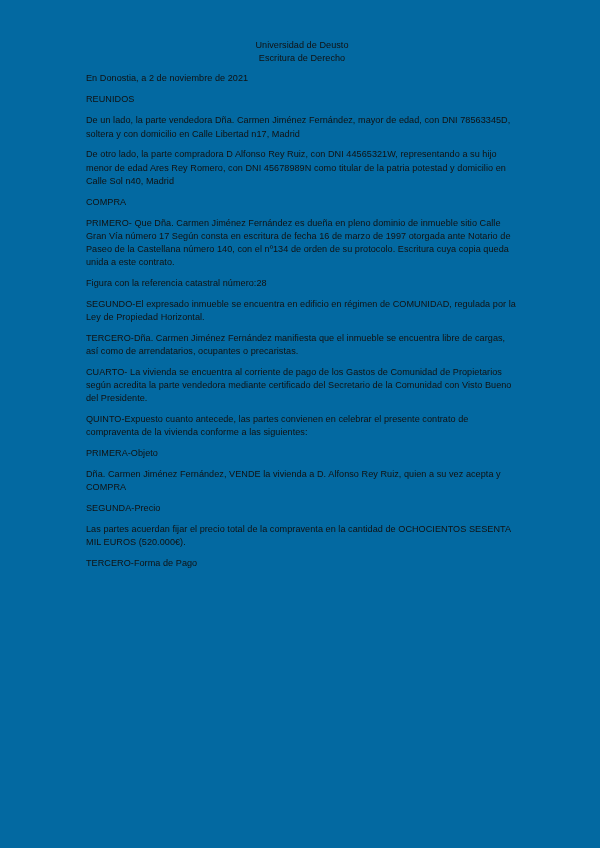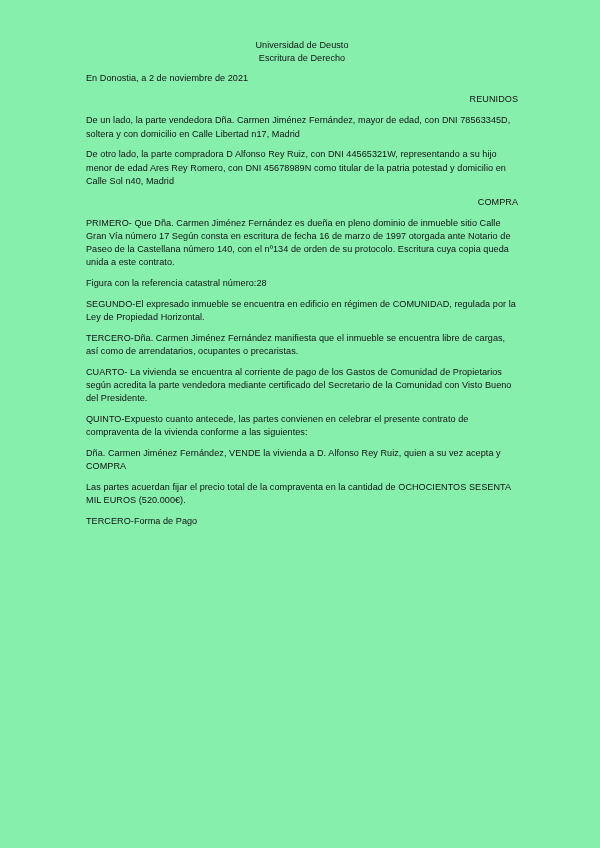--- a/index.html
+++ b/index.html
@@ -1,28 +1,28 @@
 <!DOCTYPE html>
 <html><head>
   <meta charset="utf-8">
   <style>
     html, body { margin: 0; padding: 0; background: #ffffff; }
     body { width: 600px; height: 848px; overflow: hidden; position: relative; }
     .page {
       position: absolute; left: 0; top: 0; width: 600px; height: 848px;
-      background: #86efac; color: #111111;
+      background: #0369a1; color: #111111;
       font-family: "Liberation Sans", sans-serif; font-size: 9.1px;
       line-height: 13.2px;
     }
     .content { position: absolute; left: 86px; top: 39px; width: 432px; }
     .center { text-align: center; margin: 0; }
     p { margin: 0 0 7.6px 0; letter-spacing: 0.05px; }
     .header-line { margin: 0; }
     .gap-sm { height: 7px; }
-    .section-title { text-align: right; margin: 0 0 8px 0; }
+    .section-title { text-align: left; margin: 0 0 8px 0; }
   </style>
 </head>
 <body>
 
 <div class="page">
   <div class="content">
 
     <p class="center header-line">Universidad de Deusto</p>
     <p class="center header-line">Escritura de Derecho</p>
     <div class="gap-sm"></div>
@@ -33,18 +33,20 @@
     <p>De otro lado, la parte compradora D Alfonso Rey Ruiz, con DNI 44565321W, representando a su hijo menor de edad Ares Rey Romero, con DNI 45678989N como titular de la patria potestad y domicilio en Calle Sol n40, Madrid</p>
 
     <p class="section-title">COMPRA</p>
     <p>PRIMERO- Que Dña. Carmen Jiménez Fernández es dueña en pleno dominio de inmueble sitio Calle Gran Vía número 17 Según consta en escritura de fecha 16 de marzo de 1997 otorgada ante Notario de Paseo de la Castellana número 140, con el nº134 de orden de su protocolo. Escritura cuya copia queda unida a este contrato.</p>
     <p>Figura con la referencia catastral número:28</p>
     <p>SEGUNDO-El expresado inmueble se encuentra en edificio en régimen de COMUNIDAD, regulada por la Ley de Propiedad Horizontal.</p>
     <p>TERCERO-Dña. Carmen Jiménez Fernández manifiesta que el inmueble se encuentra libre de cargas, así como de arrendatarios, ocupantes o precaristas.</p>
     <p>CUARTO- La vivienda se encuentra al corriente de pago de los Gastos de Comunidad de Propietarios según acredita la parte vendedora mediante certificado del Secretario de la Comunidad con Visto Bueno del Presidente.</p>
     <p>QUINTO-Expuesto cuanto antecede, las partes convienen en celebrar el presente contrato de compraventa de la vivienda conforme a las siguientes:</p>
 
+    <p>PRIMERA-Objeto</p>
     <p>Dña. Carmen Jiménez Fernández, VENDE la vivienda a D. Alfonso Rey Ruiz, quien a su vez acepta y COMPRA</p>
+    <p>SEGUNDA-Precio</p>
     <p>Las partes acuerdan fijar el precio total de la compraventa en la cantidad de OCHOCIENTOS SESENTA MIL EUROS (520.000€).</p>
     <p>TERCERO-Forma de Pago</p>
 
   </div>
 </div>
 
 </body></html>

